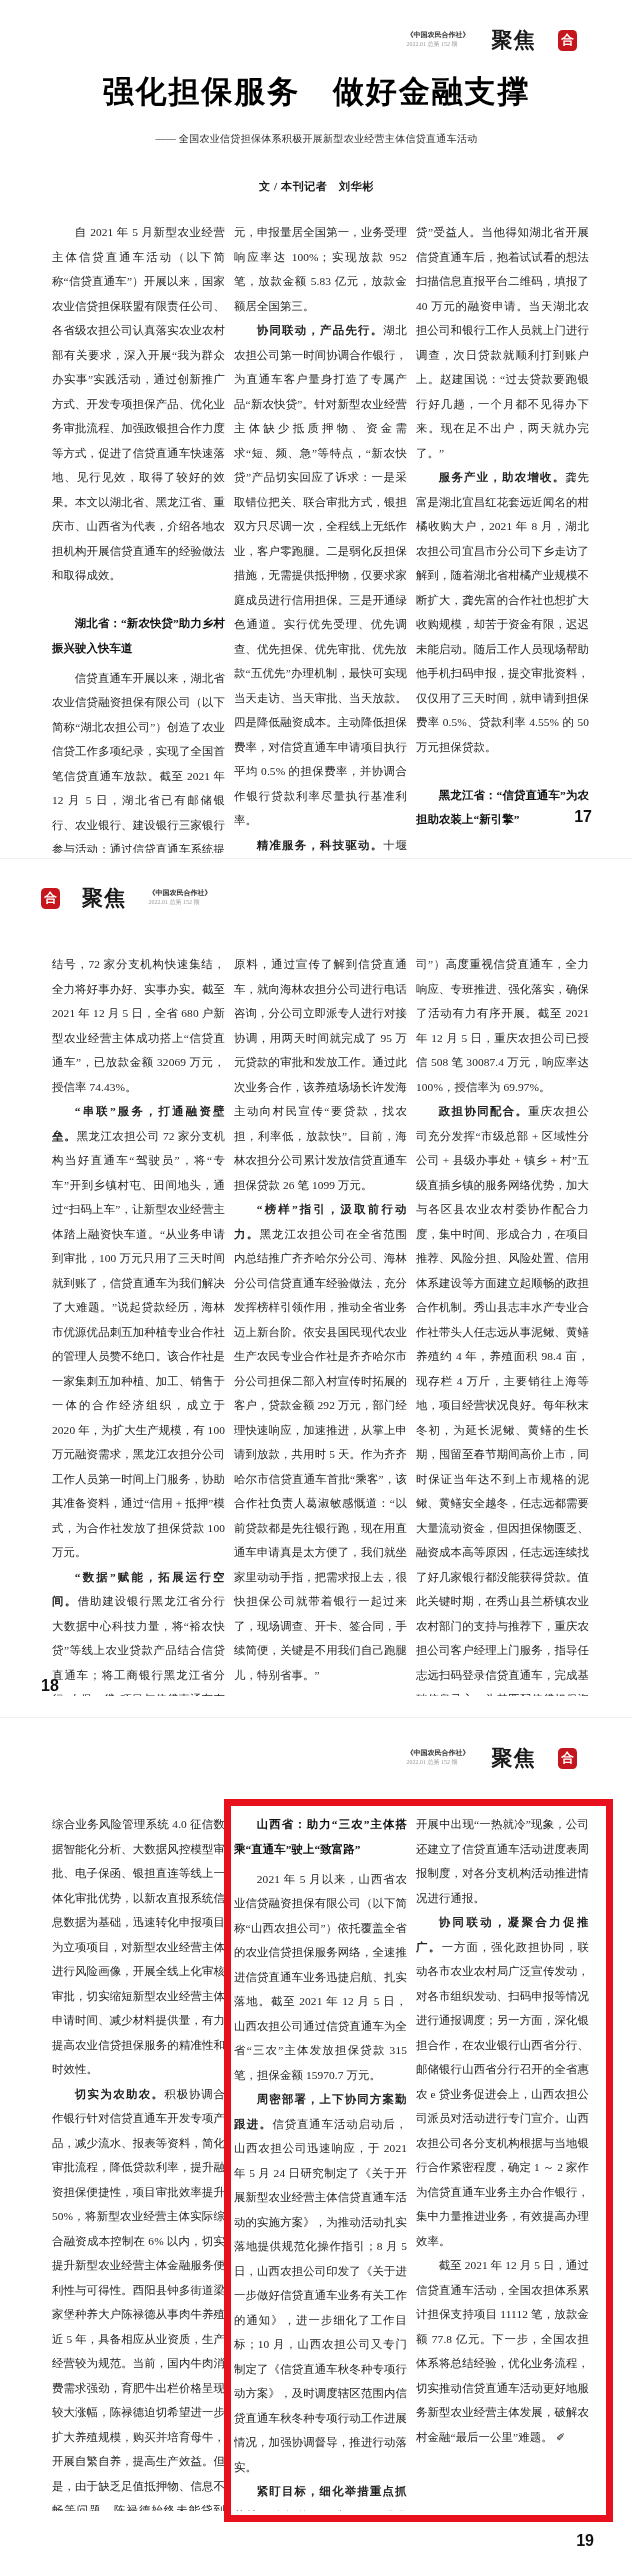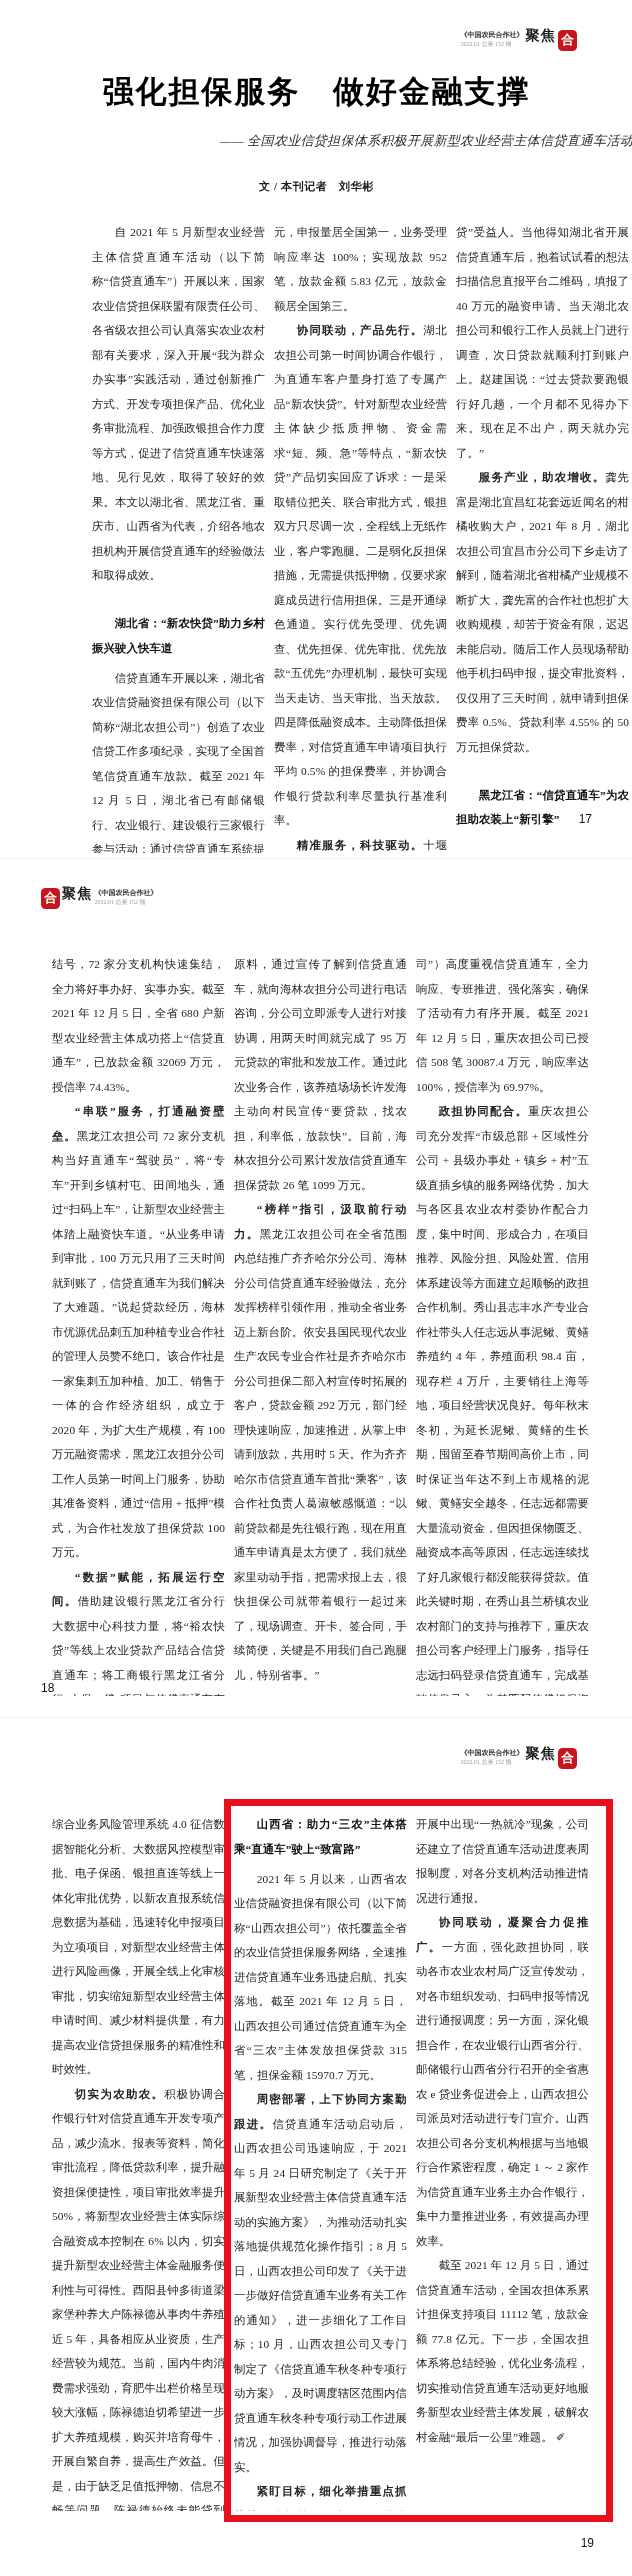--- a/index.html
+++ b/index.html
@@ -4,60 +4,60 @@
 <style>
   html,body{margin:0;padding:0;background:#ffffff;}
   .canvas{position:relative;width:633px;height:2576px;background:#ffffff;
     font-family:"Liberation Serif","DejaVu Serif",serif;color:#222;overflow:hidden;}
   .page{position:absolute;left:0;width:633px;height:858px;background:#fff;}
   #p1{top:0;}
   #p2{top:858px;border-top:0.6px solid #f0f0f0;}
   #p3{top:1717px;height:859px;border-top:0.6px solid #f0f0f0;}
 
   
-  .mag-header{position:absolute;display:flex;align-items:flex-start;gap:2px;}
+  .mag-header{position:absolute;display:flex;align-items:flex-start;gap:22px;}
   .mag-header.right{right:56px;top:29px;}
   .mag-header.left{left:41px;top:28px;}
   .mh-small{line-height:1.35;padding-top:1.9px;}
   .mh-name{font-size:7px;font-weight:bold;color:#333;white-space:nowrap;}
   .mh-issue{font-size:6px;color:#999;white-space:nowrap;}
-  .mh-focus{font-size:14px;font-weight:900;line-height:1.05;letter-spacing:1.3px;color:#1a1a1a;}
+  .mh-focus{font-size:21px;font-weight:900;line-height:1.05;letter-spacing:1.3px;color:#1a1a1a;}
   .mh-seal{width:19px;height:21px;border-radius:4.5px;color:#fff;font-size:12.7px;font-weight:bold;
     display:flex;align-items:center;justify-content:center;margin-top:0.6px;
     font-family:"Liberation Serif",serif;}
 
   
   .title{position:absolute;top:75px;left:0;width:100%;text-align:center;
     font-size:31px;font-weight:900;letter-spacing:1.9px;color:#000;margin:0;line-height:1.1;}
-  .subtitle{position:absolute;top:132px;left:0;width:100%;text-align:right;
-    font-size:13px;color:#2c2c2c;letter-spacing:0.3px;font-style:italic;}
+  .subtitle{position:absolute;top:132px;left:0;width:100%;text-align:center;
+    font-size:10px;color:#2c2c2c;letter-spacing:0.3px;}
   .byline{position:absolute;top:179px;left:0;width:100%;text-align:center;
     font-size:11px;font-weight:bold;color:#1d1d1d;letter-spacing:0.6px;}
 
   
   .cols{position:absolute;left:52px;width:537px;display:flex;gap:9px;}
-  #p1 .cols{top:220px;height:633px;margin-left:40px;}
+  #p1 .cols{top:220px;height:633px;}
   #p2 .cols{top:93px;height:744px;}
   #p3 .cols{top:94px;height:699px;}
   .col{flex:1 1 0;overflow:hidden;height:100%;}
   .para{margin:0;text-indent:2em;text-align:justify;font-size:11.4px;line-height:24.5px;
     letter-spacing:0.1px;color:#232323;}
   .para.cont{text-indent:0;}
   .para.head{font-weight:bold;color:#111;margin-top:23.5px;margin-bottom:5.7px;}
   .col > .para:first-child{margin-top:0;}
   .lead{font-weight:bold;letter-spacing:0.6px;}
   .endmark{margin-left:3.2px;font-size:10.8px;}
 
   
   .red-box{position:absolute;left:224px;top:81px;width:389px;height:723px;
     border-style:solid;border-width:7px;box-sizing:border-box;pointer-events:none;}
 
   
   .pagenum{position:absolute;font-family:"Liberation Sans","DejaVu Sans",sans-serif;
-    font-weight:normal;font-size:12px;color:#111;}
+    font-weight:bold;font-size:16px;color:#111;}
   #p1 .pagenum{right:41px;bottom:32px;}
   #p2 .pagenum{left:41px;bottom:22px;}
   #p3 .pagenum{right:39px;bottom:27px;}
 </style>
 </head>
 <body>
 
 <div class="canvas">
 
   <section class="page" id="p1">

